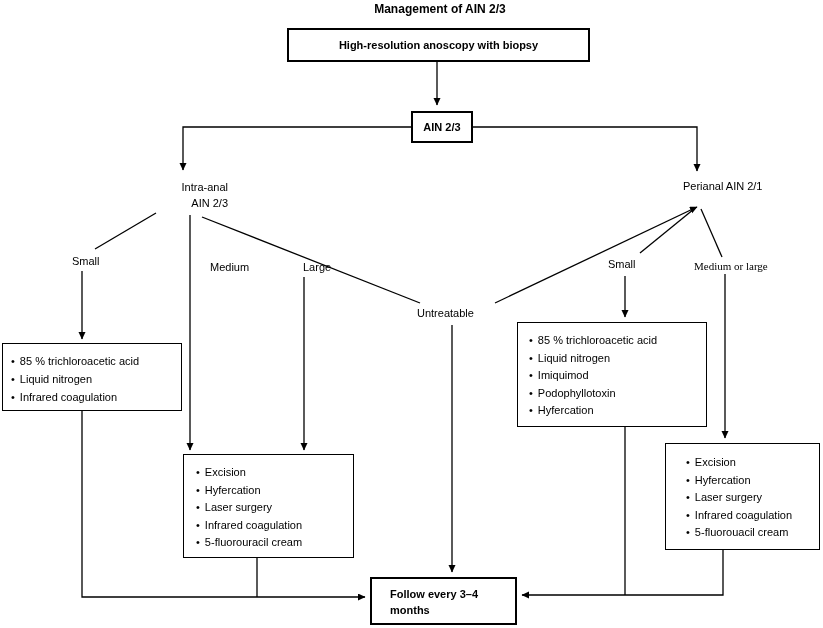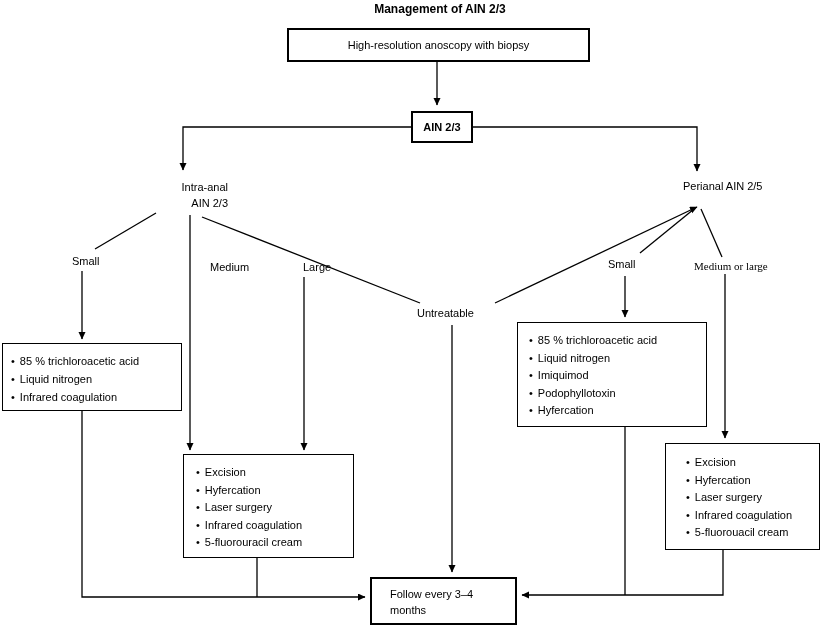--- a/index.html
+++ b/index.html
@@ -30,20 +30,21 @@
     text-align: center;
     font-size: 12px;
     font-weight: bold;
   }
   .node {
     position: absolute;
     background: #ffffff;
     border: 2px solid #000000;
     box-sizing: border-box;
     font-size: 11px;
+    font-weight: bold;
   }
   .node.centered {
     display: flex;
     align-items: center;
     justify-content: center;
     text-align: center;
   }
   .node.bold { font-weight: bold; }
   .tbox {
     position: absolute;
@@ -104,21 +105,21 @@
 
   <div class="node centered bold" style="left:411px; top:111px; width:62px; height:32px;">
     <span>AIN 2/3</span>
   </div>
 
   <div class="lbl center" style="left:148px; top:179px; width:80px; line-height:16px;">
     <div>Intra-anal</div>
     <div>AIN 2/3</div>
   </div>
 
-  <div class="lbl" style="left:683px; top:180px;">Perianal AIN 2/5</div>
+  <div class="lbl" style="left:683px; top:180px;">Perianal AIN 2/1</div>
 
   <div class="lbl" style="left:72px; top:255px;">Small</div>
 
   <div class="lbl" style="left:182px; top:261px;margin-left:28px;">Medium</div>
 
   <div class="lbl" style="left:303px; top:261px;">Large</div>
 
   <div class="lbl" style="left:417px; top:307px;">Untreatable</div>
 
   <div class="lbl" style="left:608px; top:258px;">Small</div>

